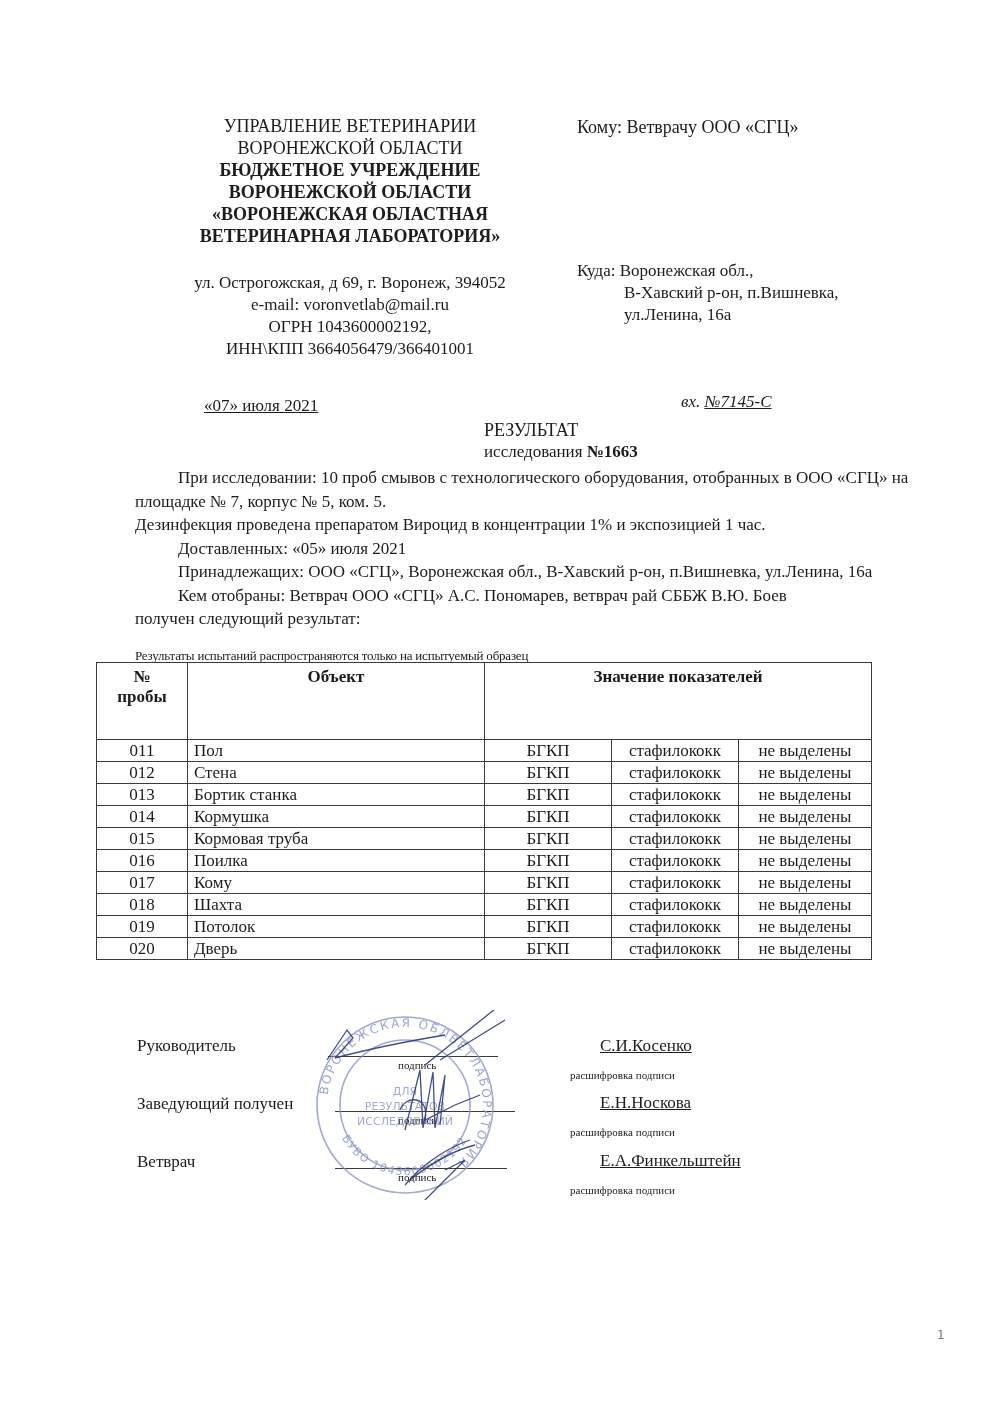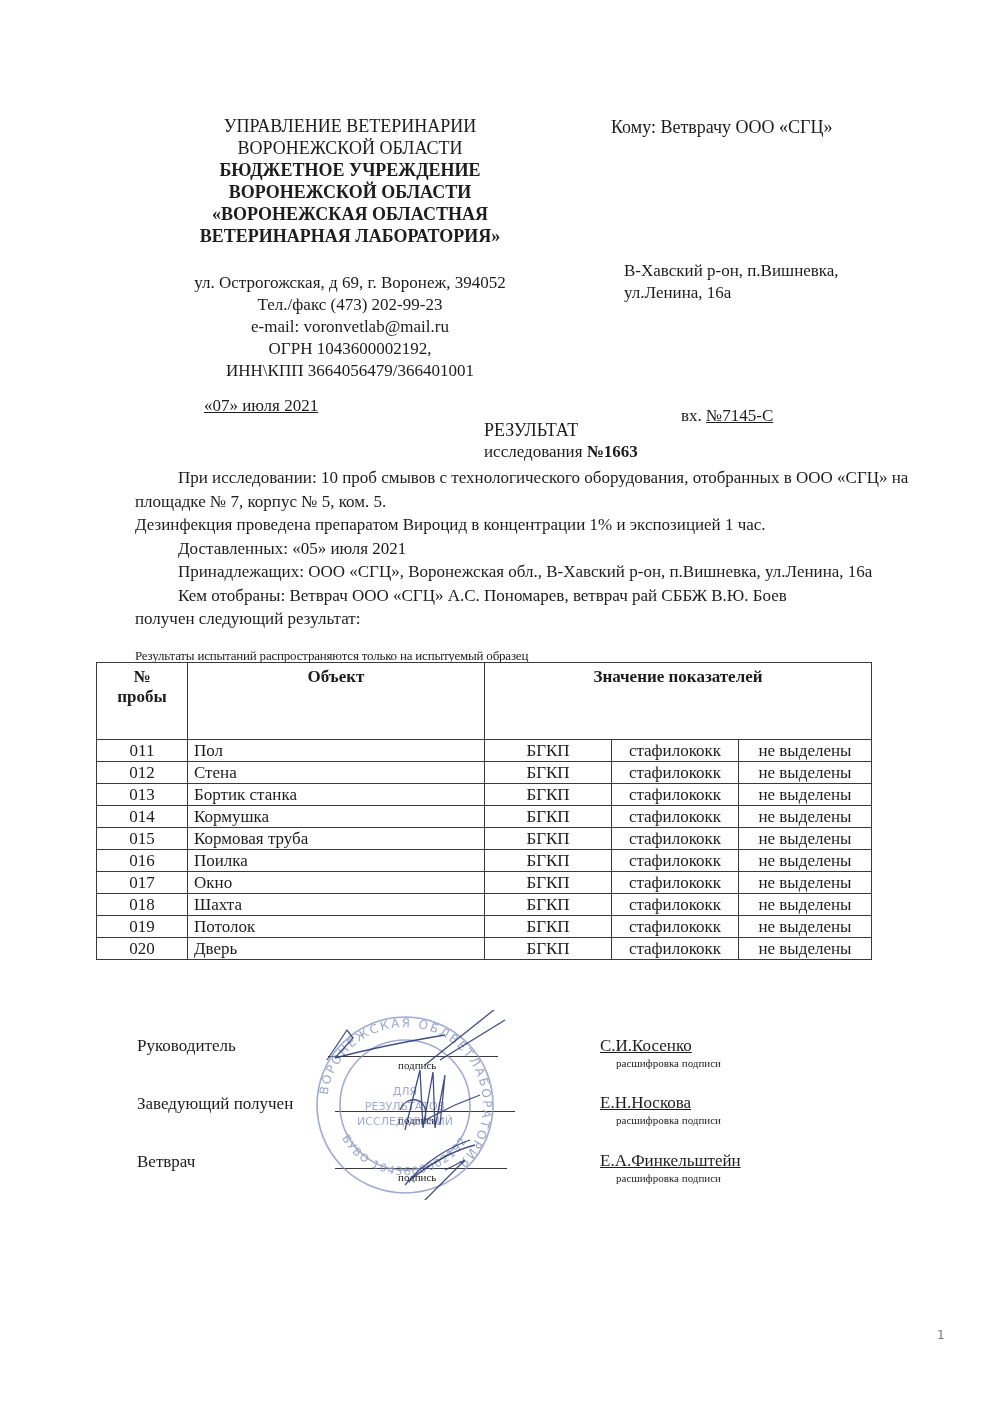--- a/index.html
+++ b/index.html
@@ -6,26 +6,26 @@
   body { width: 993px; height: 1403px; position: relative; overflow: hidden;
          font-family: "Liberation Serif", "DejaVu Serif", serif; color: #1c1c1c; }
   .abs { position: absolute; }
 
   
   .org { left: 150px; top: 115px; width: 400px; text-align: center; font-size: 18px; line-height: 22px; }
   .org .b { font-weight: bold; }
   .addr { left: 150px; top: 272px; width: 400px; text-align: center; font-size: 17px; line-height: 22px; }
 
   
-  .to { left: 577px; top: 117px; font-size: 18px; margin-left: 34px; }
+  .to { left: 577px; top: 117px; font-size: 18px; }
   .where { left: 577px; top: 260px; font-size: 17px; line-height: 22px; }
   .where .ind { padding-left: 47px; }
 
   .date { left: 204px; top: 396px; font-size: 17px; text-decoration: underline; }
-  .incoming { left: 681px; top: 406px; font-size: 17px; }
+  .incoming { left: 681px; top: 392px; font-size: 17px; font-style: italic; }
   .incoming u { text-decoration: underline; }
 
   .title { left: 484px; top: 420px; font-size: 18px; font-weight: normal; }
   .subtitle { left: 484px; top: 442px; font-size: 17px; }
   .subtitle b { font-weight: bold; }
 
   .body-text { left: 135px; top: 466px; width: 810px; font-size: 17px; line-height: 23.5px; }
   .body-text b { font-weight: normal; margin-left: 43px; }
   .note { left: 135px; top: 648px; font-size: 13px; letter-spacing: -0.2px; }
 
@@ -39,46 +39,46 @@
   .c3 { width: 114px; text-align: center; }
   .c4 { width: 114px; text-align: center; }
   .c5 { width: 120px; text-align: center; margin-top: 7px; }
   td.c2 { padding-left: 7px; }
 
   
   .role { left: 137px; font-size: 17px; }
   .sig-line { height: 1px; background: #3a3a3a; }
   .sig-cap { font-size: 11px; }
   .sig-name { left: 600px; font-size: 17px; text-decoration: underline; }
-  .sig-dec { left: 616px; font-size: 11px; }
+  .sig-dec { left: 570px; font-size: 11px; margin-top: 12px; }
 
   .stamp { left: 305px; top: 1010px; width: 200px; height: 190px; pointer-events: none; }
   .pagenum { left: 937px; top: 1328px; font-family: "DejaVu Sans", sans-serif; font-size: 12px; color: #777; }
 </style>
 </head>
 <body>
 
 <div class="abs org">
   <div>УПРАВЛЕНИЕ ВЕТЕРИНАРИИ</div>
   <div>ВОРОНЕЖСКОЙ ОБЛАСТИ</div>
   <div class="b">БЮДЖЕТНОЕ УЧРЕЖДЕНИЕ</div>
   <div class="b">ВОРОНЕЖСКОЙ ОБЛАСТИ</div>
   <div class="b">«ВОРОНЕЖСКАЯ ОБЛАСТНАЯ</div>
   <div class="b">ВЕТЕРИНАРНАЯ ЛАБОРАТОРИЯ»</div>
 </div>
 <div class="abs addr">
   <div>ул. Острогожская, д 69, г. Воронеж, 394052</div>
-  <div>Тел./факс (473) 202-99-23</div>
   <div>e-mail: voronvetlab@mail.ru</div>
   <div>ОГРН 1043600002192,</div>
   <div>ИНН\КПП 3664056479/366401001</div>
 </div>
 
 <div class="abs to">Кому: Ветврачу ООО «СГЦ»</div>
 <div class="abs where">
+  <div>Куда: Воронежская обл.,</div>
   <div class="ind">В-Хавский р-он, п.Вишневка,</div>
   <div class="ind">ул.Ленина, 16а</div>
 </div>
 
 <div class="abs date">«07» июля 2021</div>
 <div class="abs incoming">
   <span>вх.</span>
   <u>№7145-С</u>
 </div>
 
@@ -157,21 +157,21 @@
       </tr>
       <tr>
         <td class="c1">016</td>
         <td class="c2">Поилка</td>
         <td class="c3">БГКП</td>
         <td class="c4">стафилококк</td>
         <td class="c5">не выделены</td>
       </tr>
       <tr>
         <td class="c1">017</td>
-        <td class="c2">Окно</td>
+        <td class="c2">Кому</td>
         <td class="c3">БГКП</td>
         <td class="c4">стафилококк</td>
         <td class="c5">не выделены</td>
       </tr>
       <tr>
         <td class="c1">018</td>
         <td class="c2">Шахта</td>
         <td class="c3">БГКП</td>
         <td class="c4">стафилококк</td>
         <td class="c5">не выделены</td>

